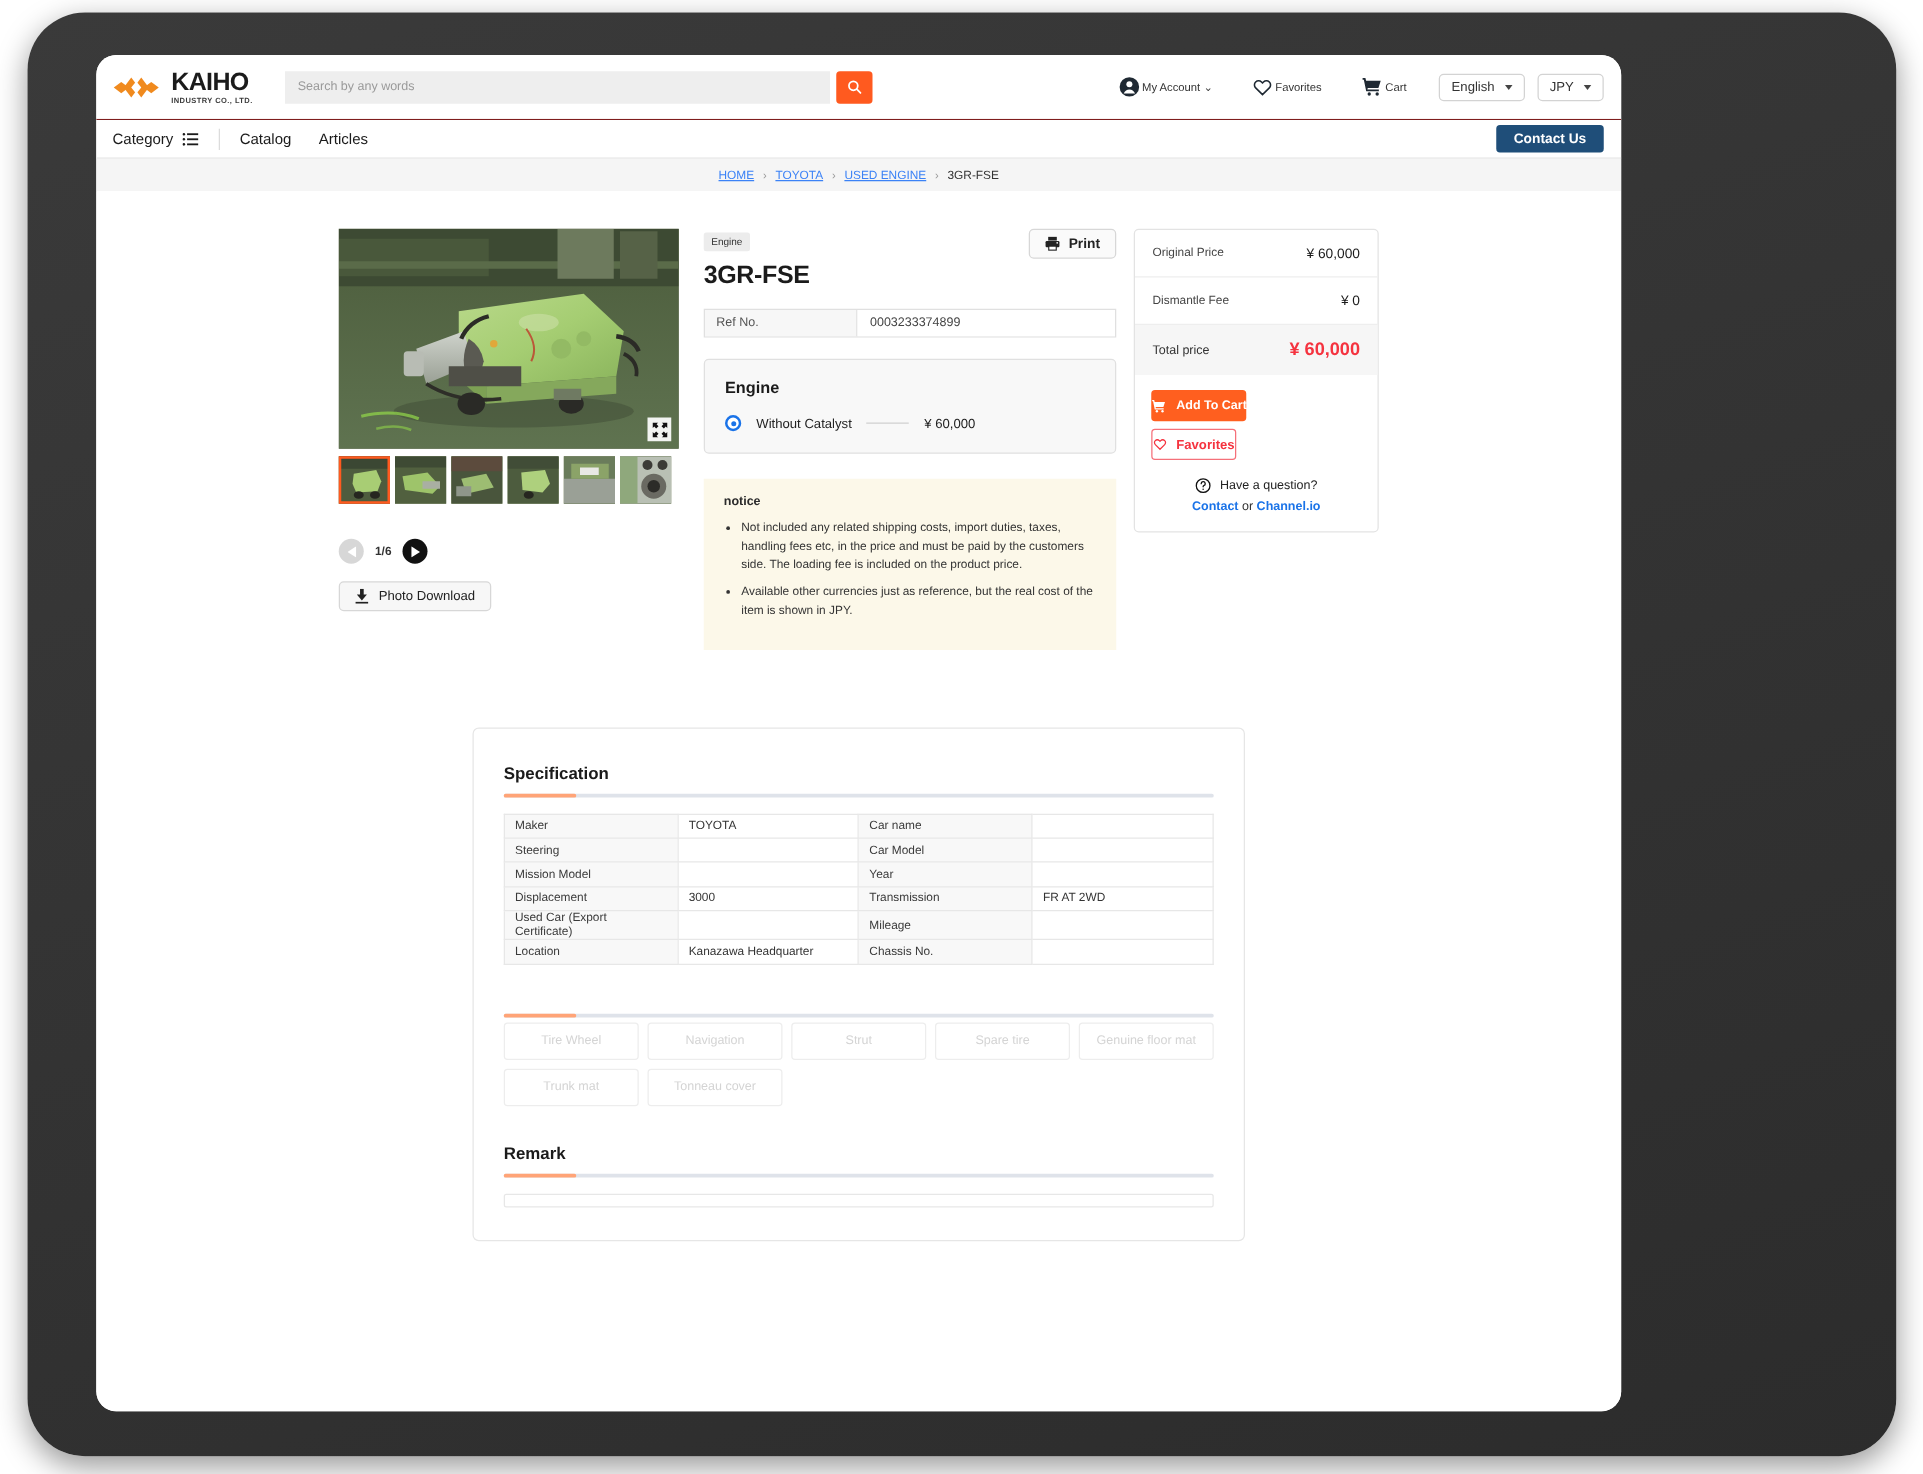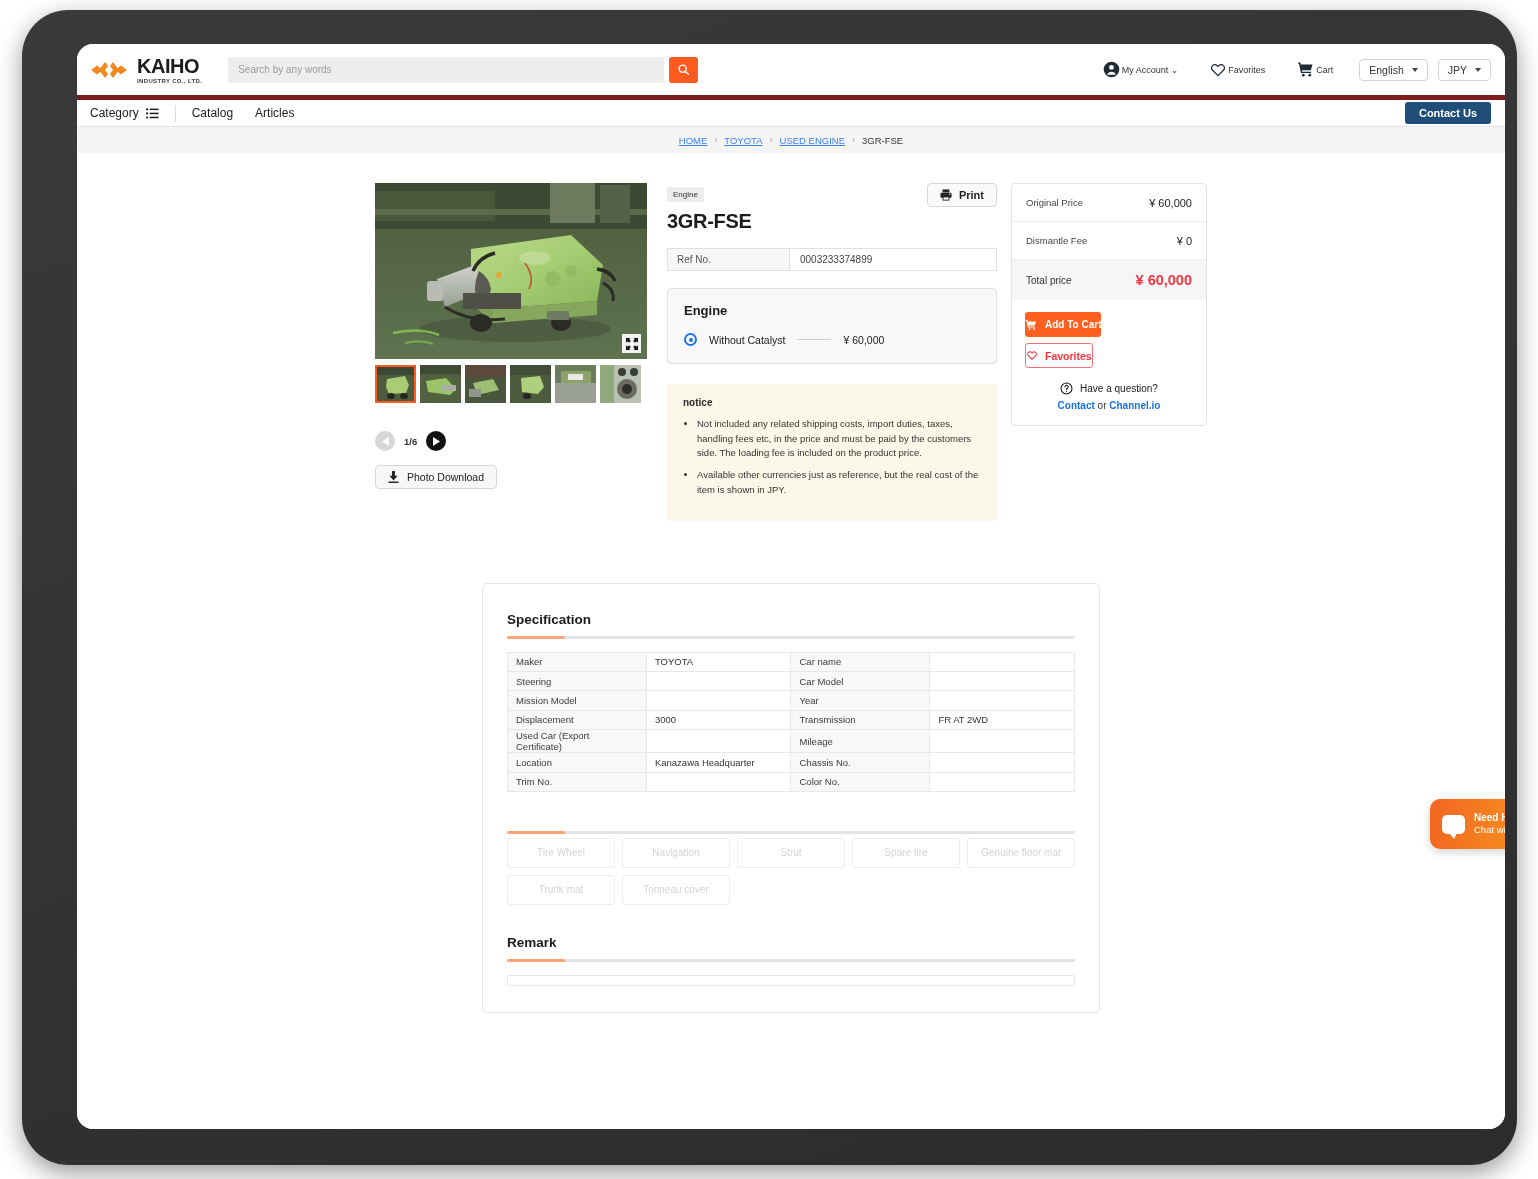--- a/index.html
+++ b/index.html
@@ -15,21 +15,21 @@
     position: absolute;
     left: 22px; top: 10px;
     width: 1495px; height: 1155px;
     background: linear-gradient(160deg,#3a3a3a 0%, #333333 50%, #2c2c2c 100%);
     border-radius: 46px;
     box-shadow: 0 8px 24px rgba(0,0,0,.4);
   }
   .device-screen {
     position: absolute;
     left: 55px; top: 34px;
-    width: 1428px; height: 1085px;
+    width: 1220px; height: 1085px;
     background: #ffffff;
     border-radius: 16px;
     overflow: hidden;
   }
 
   
   .topbar {
     height: 51px;
     display: flex; align-items: center;
     padding: 0 14px 0 13px;
@@ -81,21 +81,21 @@
     font-size: 10.5px; color: #333; cursor: pointer; background: #fff;
     margin-left: 10px;
   }
   .caret { width: 0; height: 0; border-left: 3.5px solid transparent;
            border-right: 3.5px solid transparent; border-top: 4.5px solid #444; }
 
   
   .navbar {
     height: 32px; display: flex; align-items: center;
     padding: 0 14px 0 13px;
-    border-top: 5px solid #7f1d1d; border-bottom: 1px solid #e4e4e4;
+    border-top: 1px solid #7f1d1d; border-bottom: 1px solid #e4e4e4;
     background: #fff;
   }
   .nav-category { display: flex; align-items: center; gap: 7px;
                   font-size: 12px; color: #1b1b1b; cursor: pointer; }
   .nav-divider { width: 1px; height: 17px; background: #dcdcdc; margin: 0 16px; }
   .nav-link { font-size: 12px; color: #1b1b1b; margin-right: 22px; cursor: pointer; }
   .contact-btn {
     margin-left: auto;
     background: #1f4e79; color: #fff;
     font-size: 11px; font-weight: bold;
@@ -700,26 +700,20 @@
             <td class="sp-val"></td>
             <td class="sp-key">Mileage</td>
             <td class="sp-val"></td>
           </tr>
           <tr>
             <td class="sp-key">Location</td>
             <td class="sp-val">Kanazawa Headquarter</td>
             <td class="sp-key">Chassis No.</td>
             <td class="sp-val"></td>
           </tr>
-          <tr>
-            <td class="sp-key">Trim No.</td>
-            <td class="sp-val"></td>
-            <td class="sp-key">Color No.</td>
-            <td class="sp-val"></td>
-          </tr>
         </tbody>
           </table>
 
         <div class="spacer-lg"></div>
         <div class="section-rule"></div>
         <div class="extra-grid">
           <div class="extra-box">Tire Wheel</div>
           <div class="extra-box">Navigation</div>
           <div class="extra-box">Strut</div>
           <div class="extra-box">Spare tire</div>

